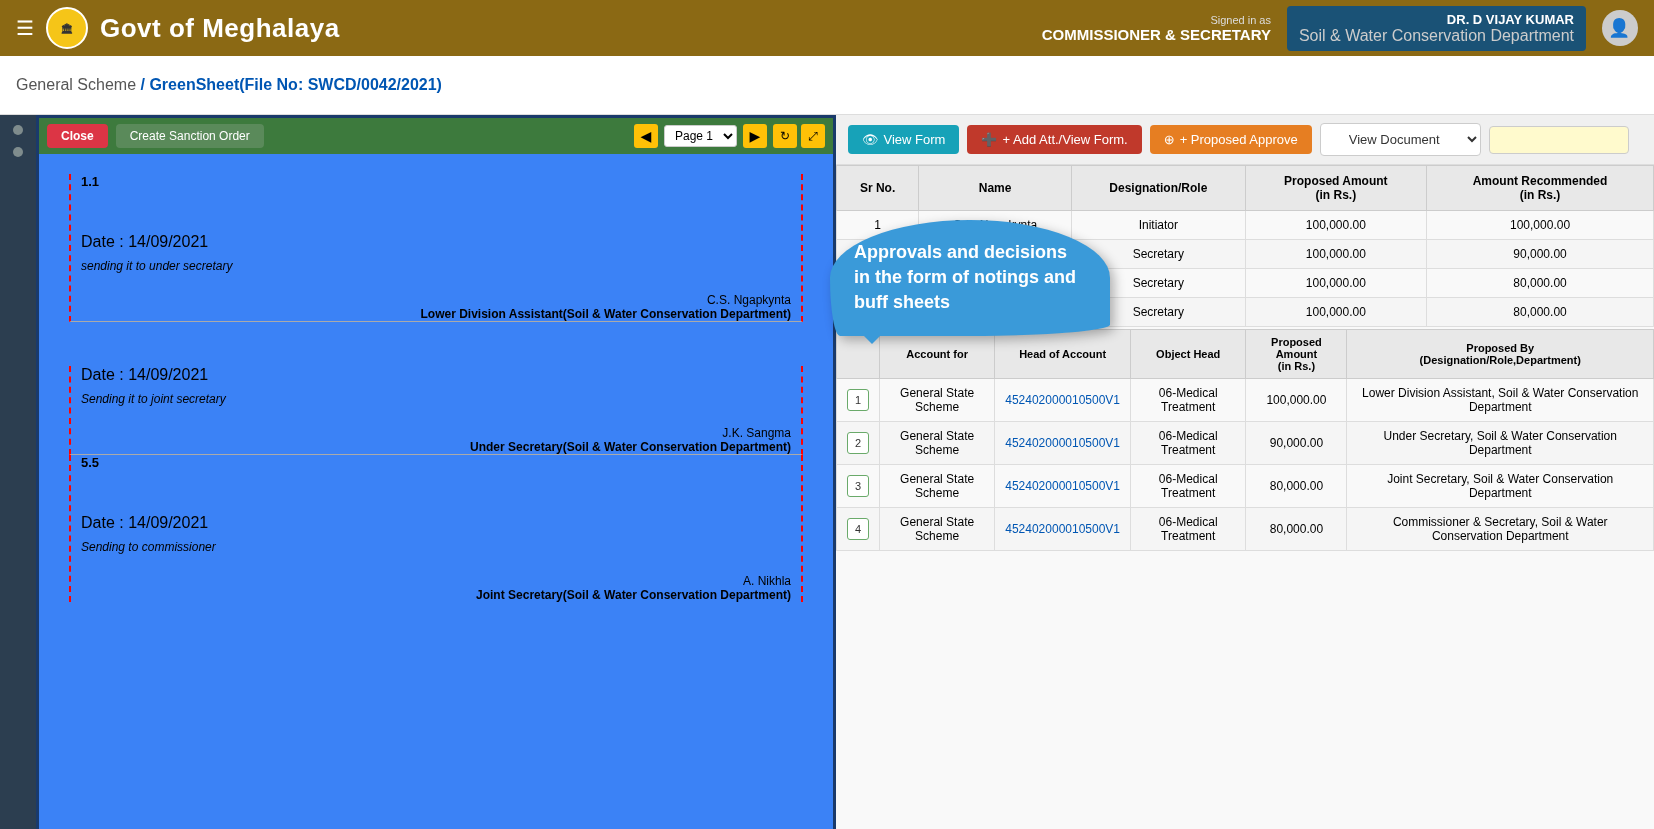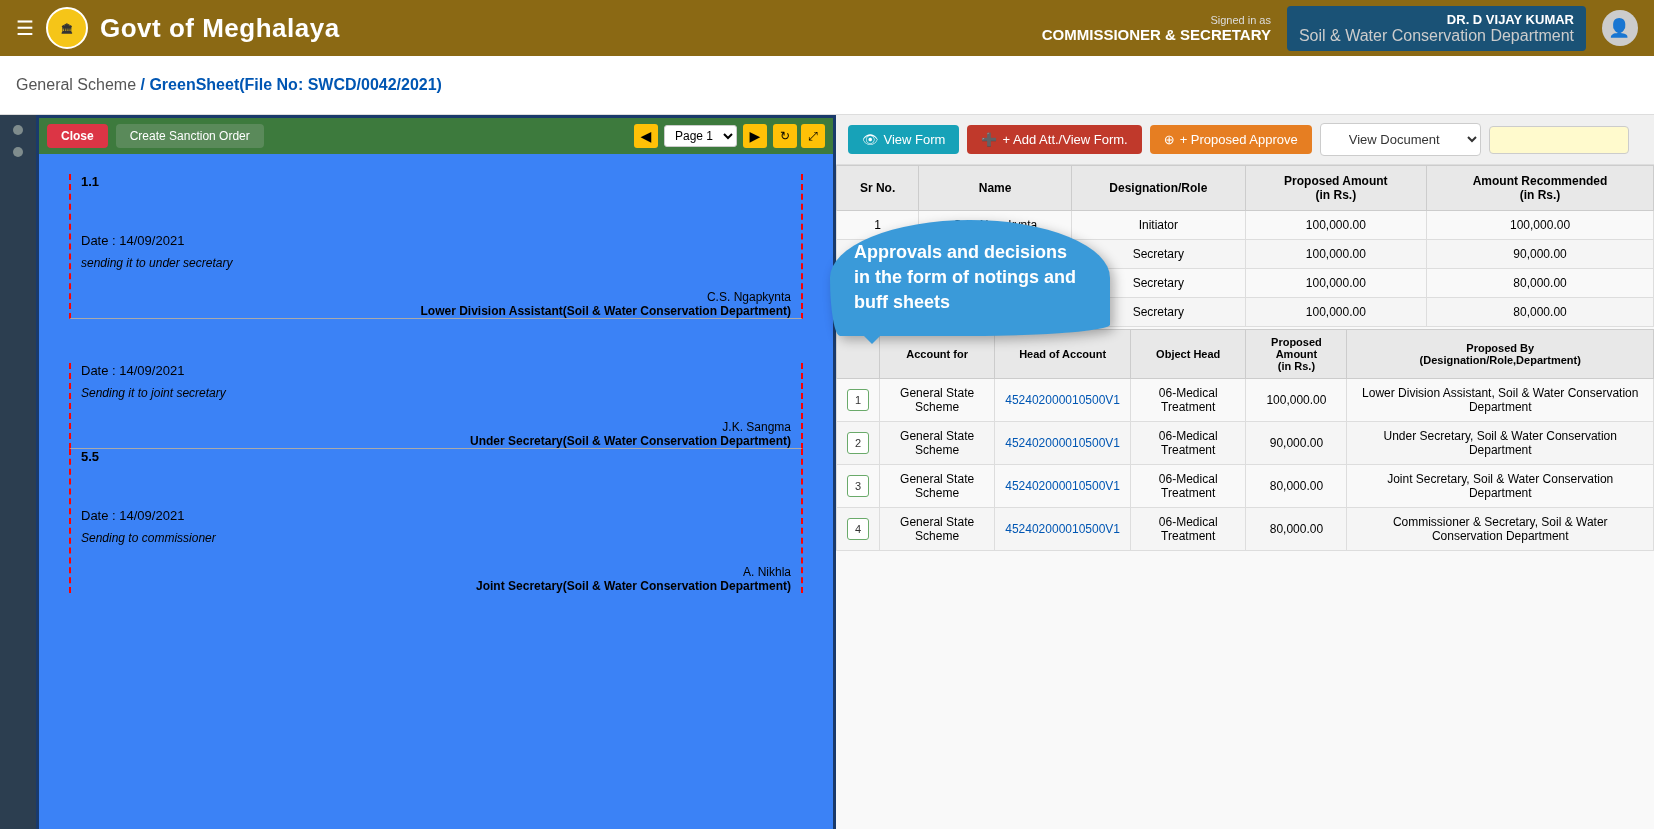--- a/index.html
+++ b/index.html
@@ -153,21 +153,21 @@
       margin-bottom: 30px;
       padding-bottom: 20px;
       border-bottom: 1px solid #aaa;
     }
     .doc-section:last-child { border-bottom: none; }
     .section-num {
       font-weight: bold;
       font-size: 13px;
       margin-bottom: 8px;
     }
-    .section-date { font-size: 13px; margin-bottom: 8px; margin-top: 44px; }
+    .section-date { font-size: 16px; margin-bottom: 8px; margin-top: 44px; }
     .section-text { font-size: 12px; margin-bottom: 16px; font-style: italic; }
     .section-signature {
       text-align: right;
       font-size: 12px;
       margin-top: 20px;
     }
     .sig-name { font-weight: normal; }
     .sig-role { font-weight: bold; }
     .dashed-border-left {
       border-left: 2px dashed red;

